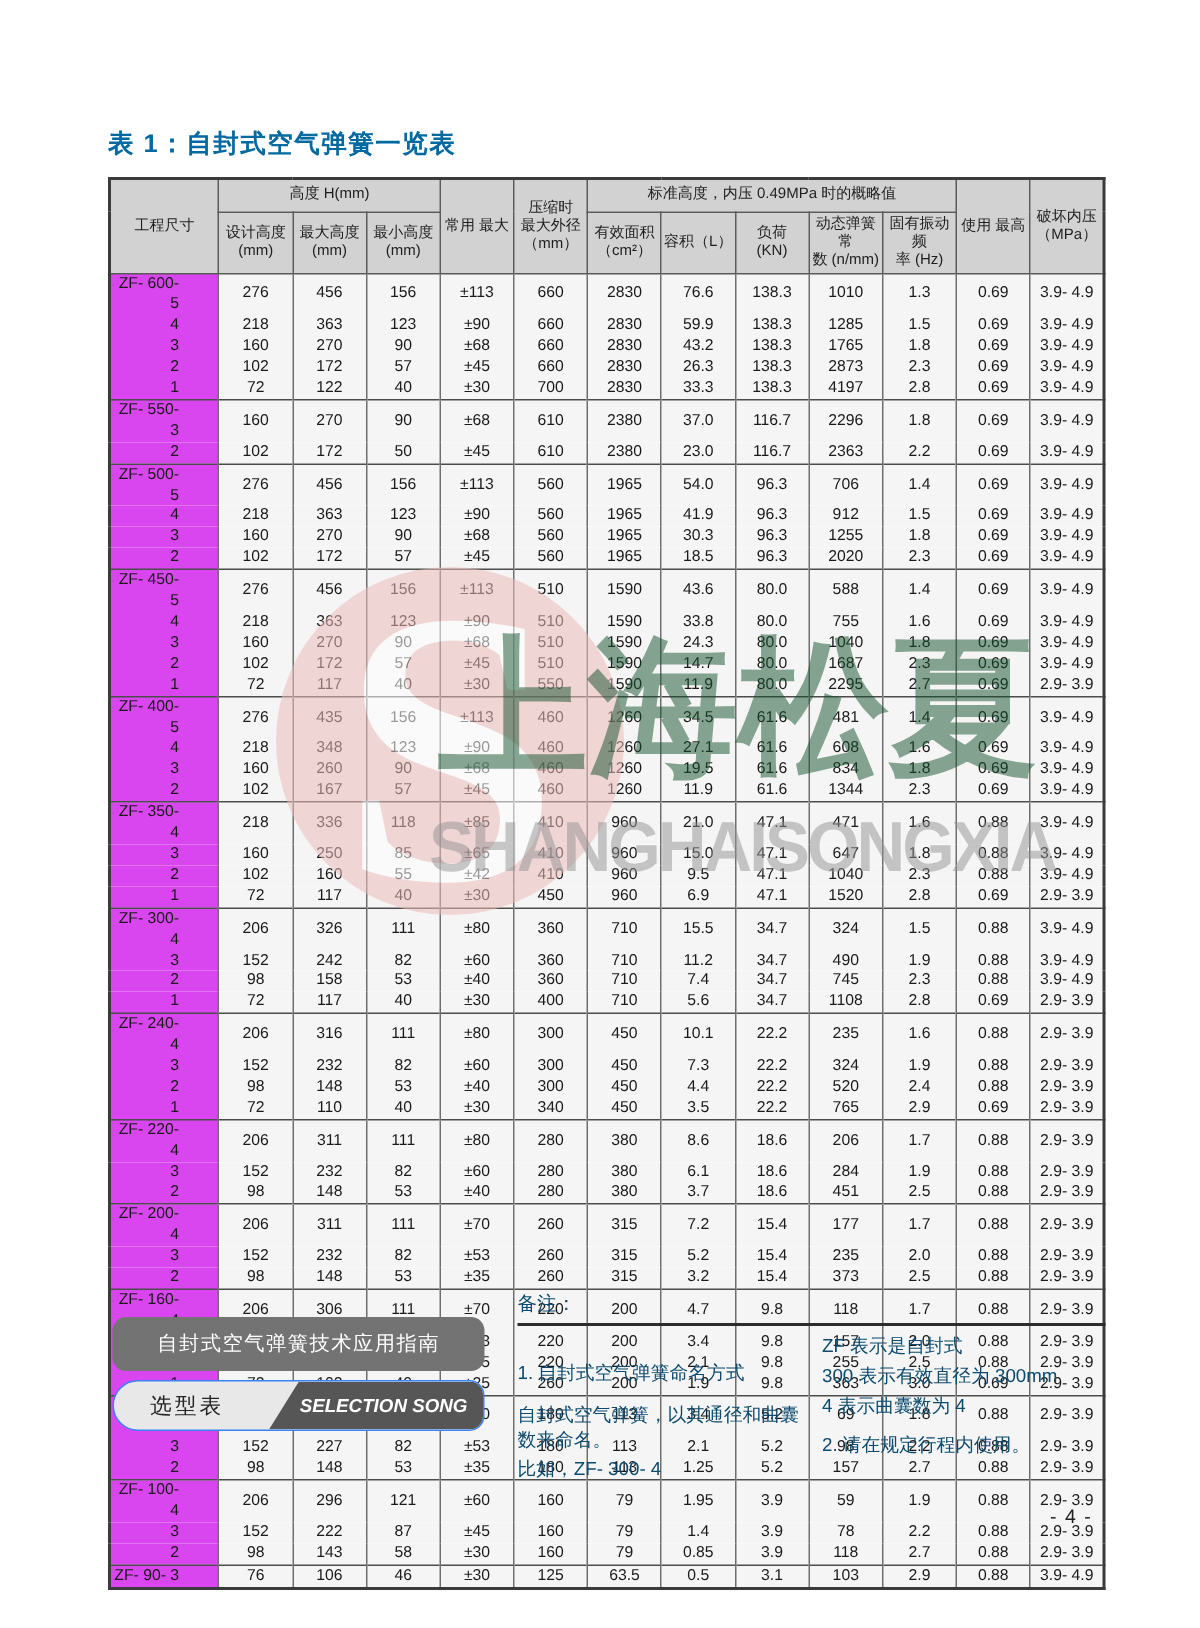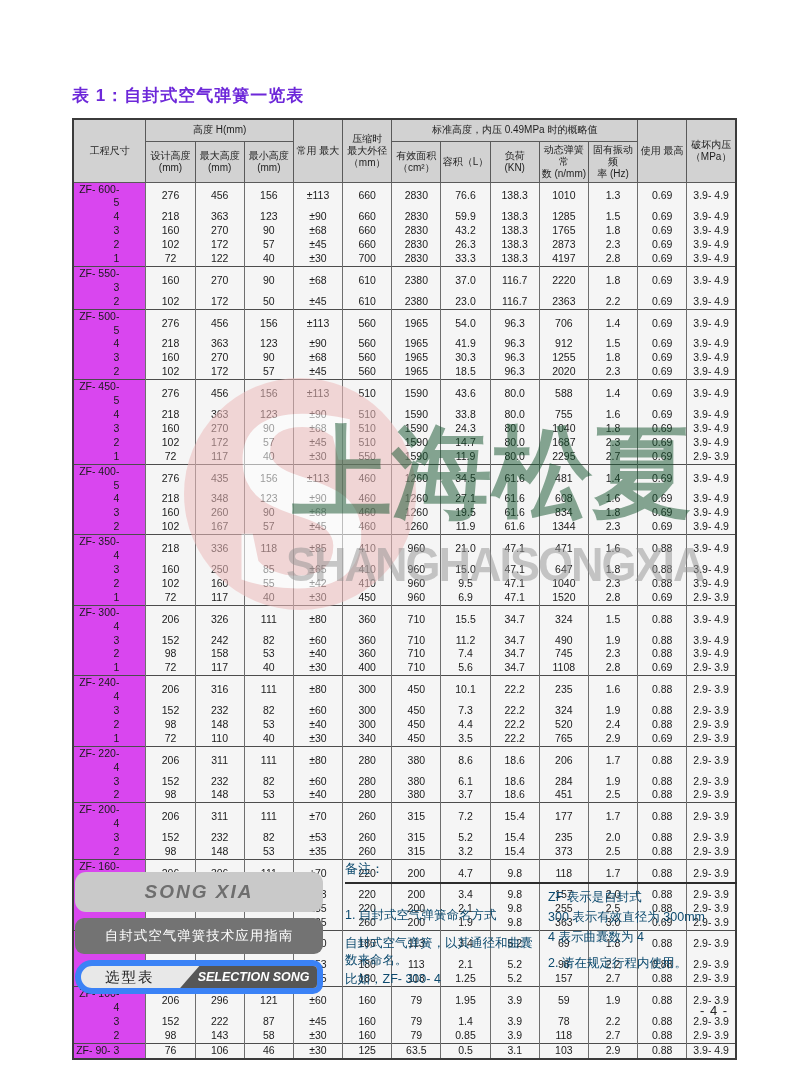--- a/index.html
+++ b/index.html
@@ -6,21 +6,21 @@
   html, body { background: #ffffff; }
   body {
     width: 800px; height: 1085px;
     position: relative;
     overflow: hidden;
     font-family: "Liberation Sans", "DejaVu Sans", sans-serif;
     color: #1a1a1a;
   }
   .page-title {
     position: absolute; left: 72px; top: 84px;
-    font-size: 17px; font-weight: bold; color: #6d28d9;
+    font-size: 17px; font-weight: bold; color: #0369a1;
     letter-spacing: 1px;
   }
   .table-wrap { position: absolute; left: 72px; top: 118px; }
   table.spec {
     border-collapse: collapse; table-layout: fixed;
     width: 665px; border: 2px solid #3b3b3b;
   }
   table.spec th {
     background: #d2d2d2;
     border: 1px solid #5a5a5a;
@@ -78,21 +78,21 @@
     font-size: 19px; font-weight: bold; font-style: italic;
     color: #6e6e6e; letter-spacing: 2px;
   }
   .badge-guide {
     margin-top: 6px; height: 36px; border-radius: 9px; background: #737373;
     display: flex; align-items: center; justify-content: center;
     font-size: 13.5px; color: #ffffff; letter-spacing: 1px;
   }
   .badge-selection {
     margin-top: 6px; height: 34px;
-    border: 6px solid #3b82f6; border-radius: 17px 10px 10px 17px;
+    border: 1px solid #3b82f6; border-radius: 17px 10px 10px 17px;
     background: #e8e8e8; position: relative; overflow: hidden;
   }
   .badge-selection .sel-cn {
     position: absolute; left: 24px; top: 0; height: 100%;
     display: flex; align-items: center;
     font-size: 14.5px; color: #242424; letter-spacing: 2px;
   }
   .badge-selection .sel-en {
     position: absolute; right: 0; top: 0; height: 100%; width: 58%;
     background: #565656;
@@ -235,21 +235,21 @@
         <tr class="group-first">
           <td class="lbl lbl-main">ZF- 550- 3</td>
           <td>160</td>
           <td>270</td>
           <td>90</td>
           <td>±68</td>
           <td>610</td>
           <td>2380</td>
           <td>37.0</td>
           <td>116.7</td>
-          <td>2220</td>
+          <td>2296</td>
           <td>1.8</td>
           <td>0.69</td>
           <td>3.9- 4.9</td>
         </tr>
         <tr>
           <td class="lbl lbl-sub">2</td>
           <td>102</td>
           <td>172</td>
           <td>50</td>
           <td>±45</td>
@@ -897,21 +897,20 @@
 </div>
 
 <svg class="wm wm-logo" viewBox="0 0 244 244">
   <circle cx="122" cy="122" r="116" fill="#edbcbc"></circle>
   <text x="122" y="214" text-anchor="middle" font-family="Liberation Serif, serif" font-size="260" font-weight="bold" fill="#ffffff">S</text>
 </svg>
 <div class="wm wm-cn">上海松夏</div>
 <div class="wm wm-en">SHANGHAISONGXIA</div>
 
 <div class="badges">
-  <div class="badge-brand">SONG XIA</div>
   <div class="badge-guide">自封式空气弹簧技术应用指南</div>
   <div class="badge-selection">
     <span class="sel-cn">选型表</span>
     <span class="sel-en">SELECTION SONG</span>
   </div>
 </div>
 
 <div class="notes">
   <div class="notes-heading">备注：</div>
   <hr class="notes-rule">

